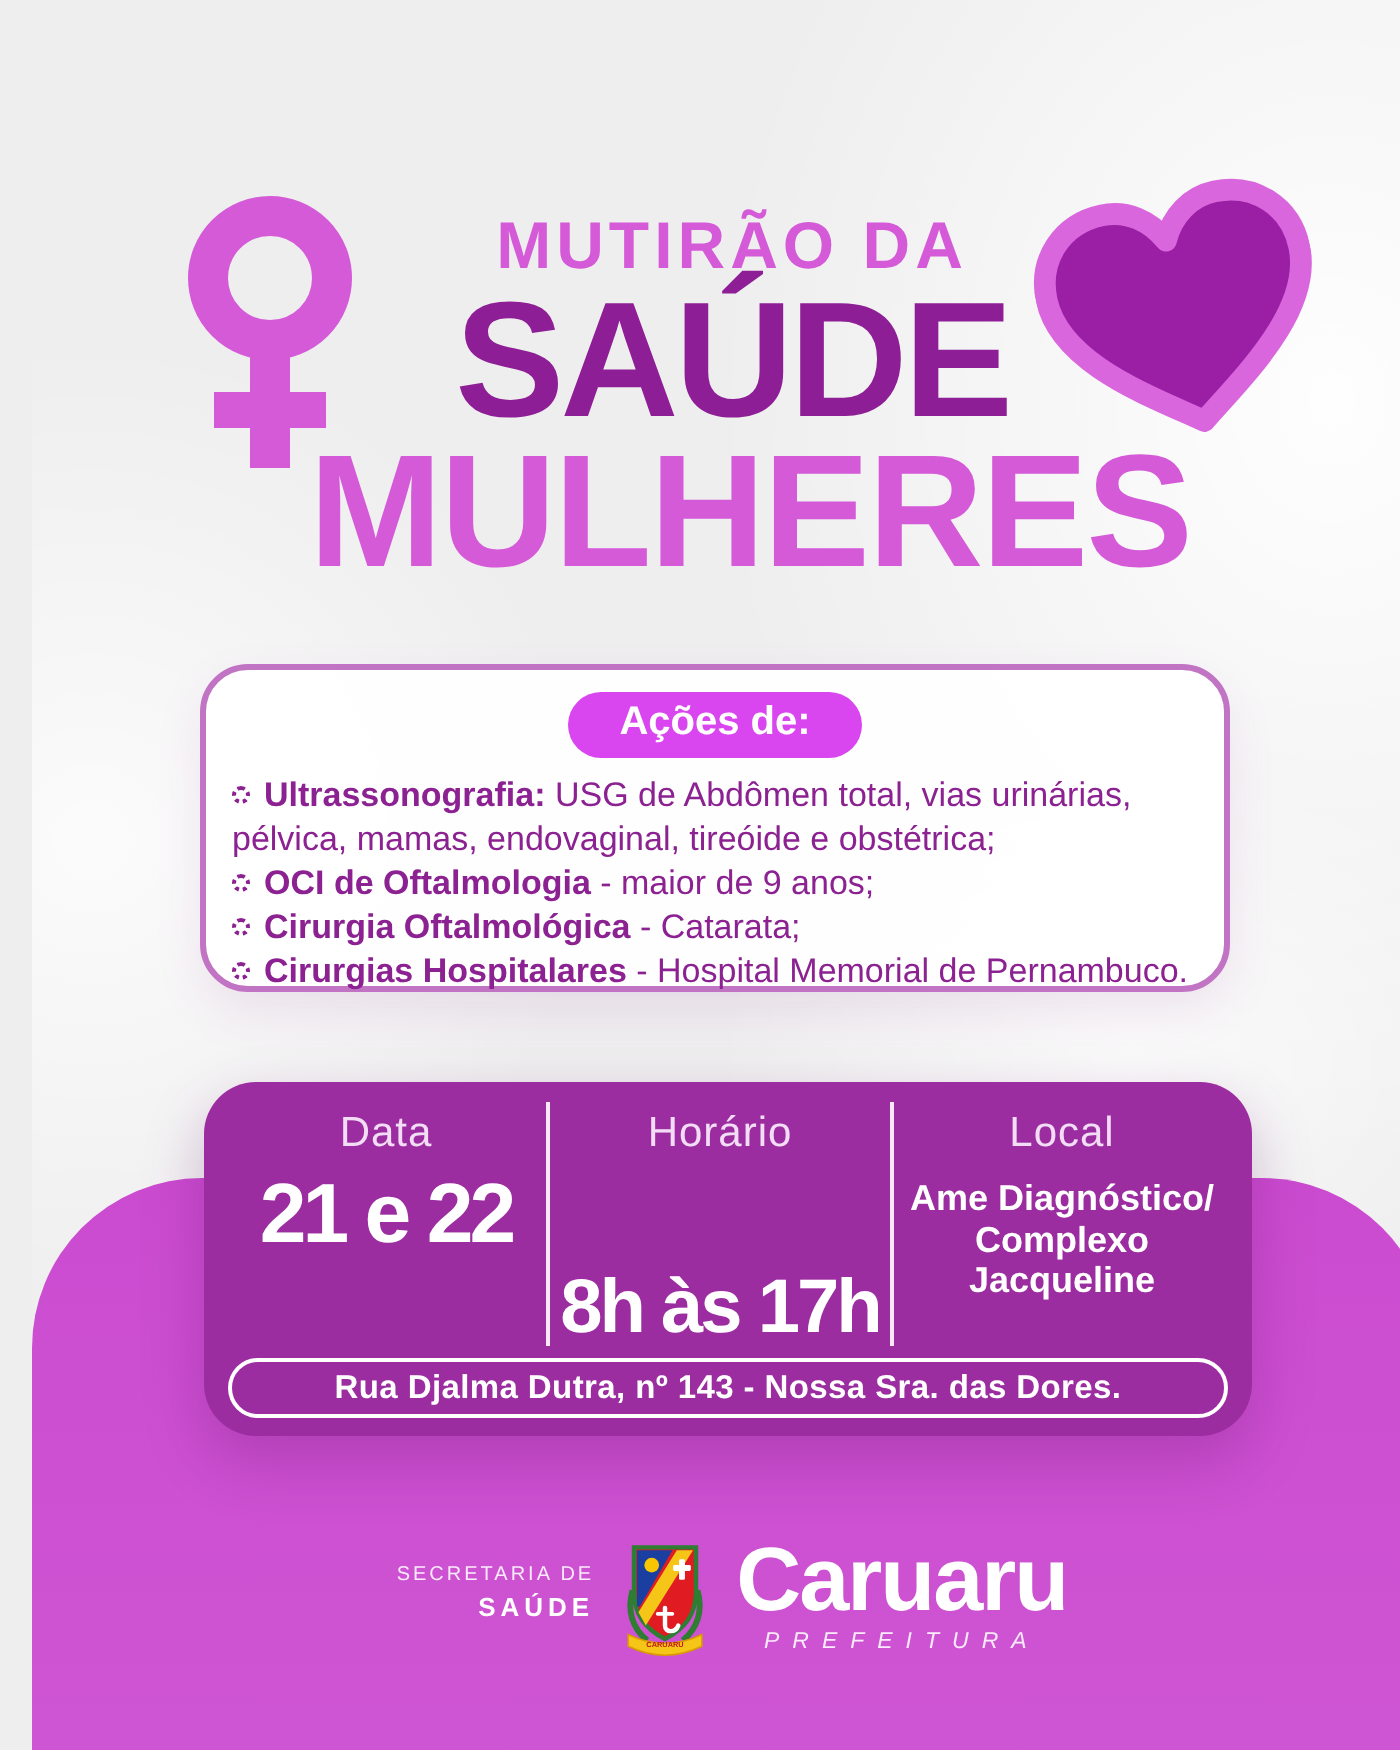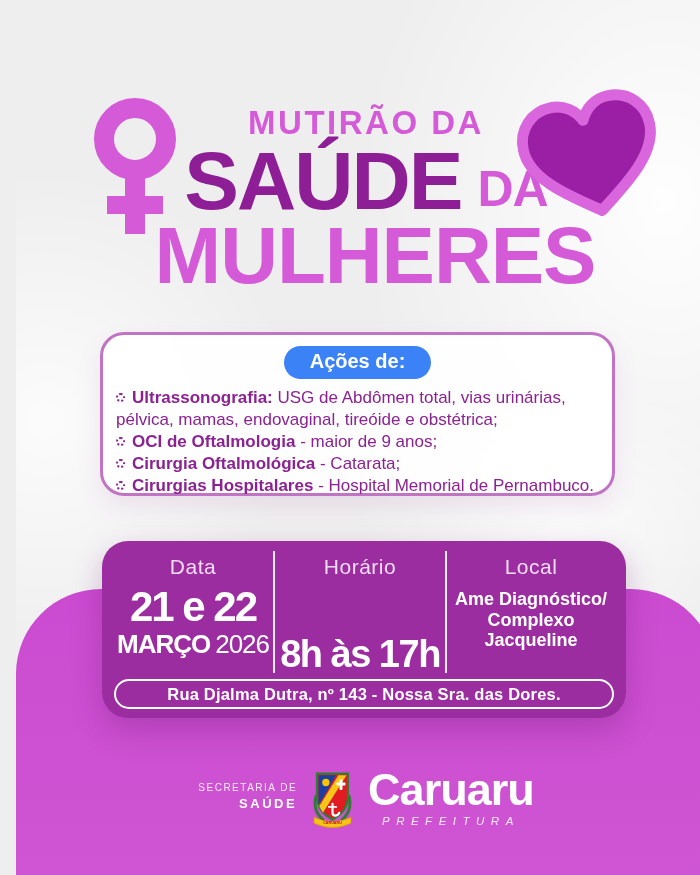--- a/index.html
+++ b/index.html
@@ -34,21 +34,21 @@
 
   .title-bottom { position:absolute; left:18px; right:0; top:216px; text-align:center;
     color:#d55ad8; font-size:80px; font-weight:900; letter-spacing:-1px; line-height:1.0; }
 
   .heart-wrap { position:absolute; left:505px; top:88px; width:140px; height:140px; transform:rotate(-12deg); }
 
   
   .card { position:absolute; left:84px; top:332px; width:515px; height:164px;
     background:rgba(255,255,255,0.92); border:3px solid #c173c4; border-radius:24px;
     box-shadow:0 10px 24px rgba(150,60,150,0.10); padding:11px 13px 0 13px; }
-  .badge { display:block; width:fit-content; margin:0 auto; background:#3b82f6; color:#fff;
+  .badge { display:block; width:fit-content; margin:0 auto; background:#d946ef; color:#fff;
     font-size:20px; font-weight:700; padding:4px 26px 6px; border-radius:999px; }
   .actions-list { margin-top:8px; color:#8c2292; font-size:17px; line-height:1.3; }
   .actions-list p { margin:0; }
   .actions-list b { font-weight:700; }
   .blt { display:inline-block; width:9px; height:9px; border:2px dotted #8c2292;
     border-radius:50%; margin-right:7px; vertical-align:1px; }
 
   
   .blob { position:absolute; left:0; top:589px; width:700px; height:286px;
     background:linear-gradient(180deg,#cb4bd0,#ce55d3); border-radius:85px 85px 0 0; z-index:1; }
@@ -95,21 +95,20 @@
   <div class="venus">
     <div class="ring"></div>
       <div class="stem"></div>
       <div class="bar"></div>
   </div>
 
   <div class="kicker">MUTIRÃO DA</div>
 
   <div class="title-row">
     <span class="title-main">SAÚDE</span>
-    <span class="title-da">DA</span>
   </div>
 
   <div class="heart-wrap">
     <svg width="140" height="140" viewBox="0 0 36 34">
       <path d="M25.4 2.2c-3.3 0-6 2-7.4 4.9C16.6 4.2 13.9 2.2 10.6 2.2 5.3 2.2 1.4 6.1 1.4 11.4c0 8.4 10.6 14.9 16.6 19.4 6-4.5 16.6-11 16.6-19.4 0-5.3-3.9-9.2-9.2-9.2z" fill="#9b1fa5" stroke="#d966dc" stroke-width="2.8" stroke-linejoin="round"></path>
     </svg>
   </div>
 
   <div class="title-bottom">MULHERES</div>
 
@@ -123,23 +122,20 @@
     </div>
   </div>
 
   <div class="blob"></div>
 
   <div class="panel">
     <div class="cols">
       <div class="col c1">
         <div class="col-label">Data</div>
         <div class="big-date">21 e 22</div>
-        <div class="month-line">
-          <span class="month">MARÇO</span><span class="year">2026</span>
-        </div>
       </div>
       <div class="col c2">
         <div class="col-label">Horário</div>
         <div class="big-time">8h às 17h</div>
       </div>
       <div class="col c3">
         <div class="col-label">Local</div>
         <div class="place-lines">
           <div>Ame Diagnóstico/</div>
           <div>Complexo Jacqueline</div>

